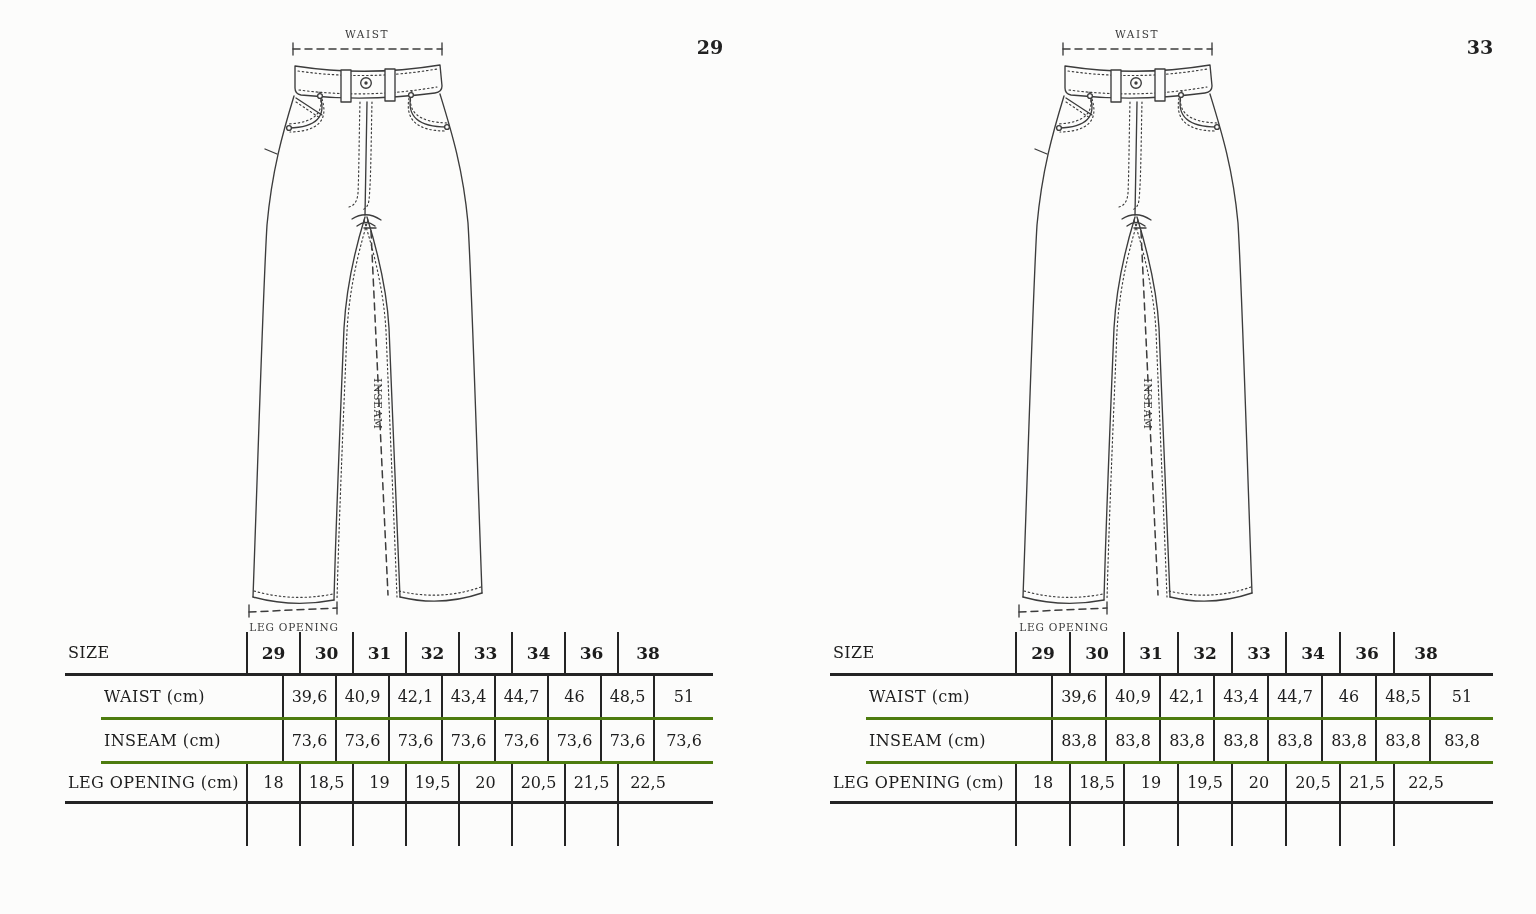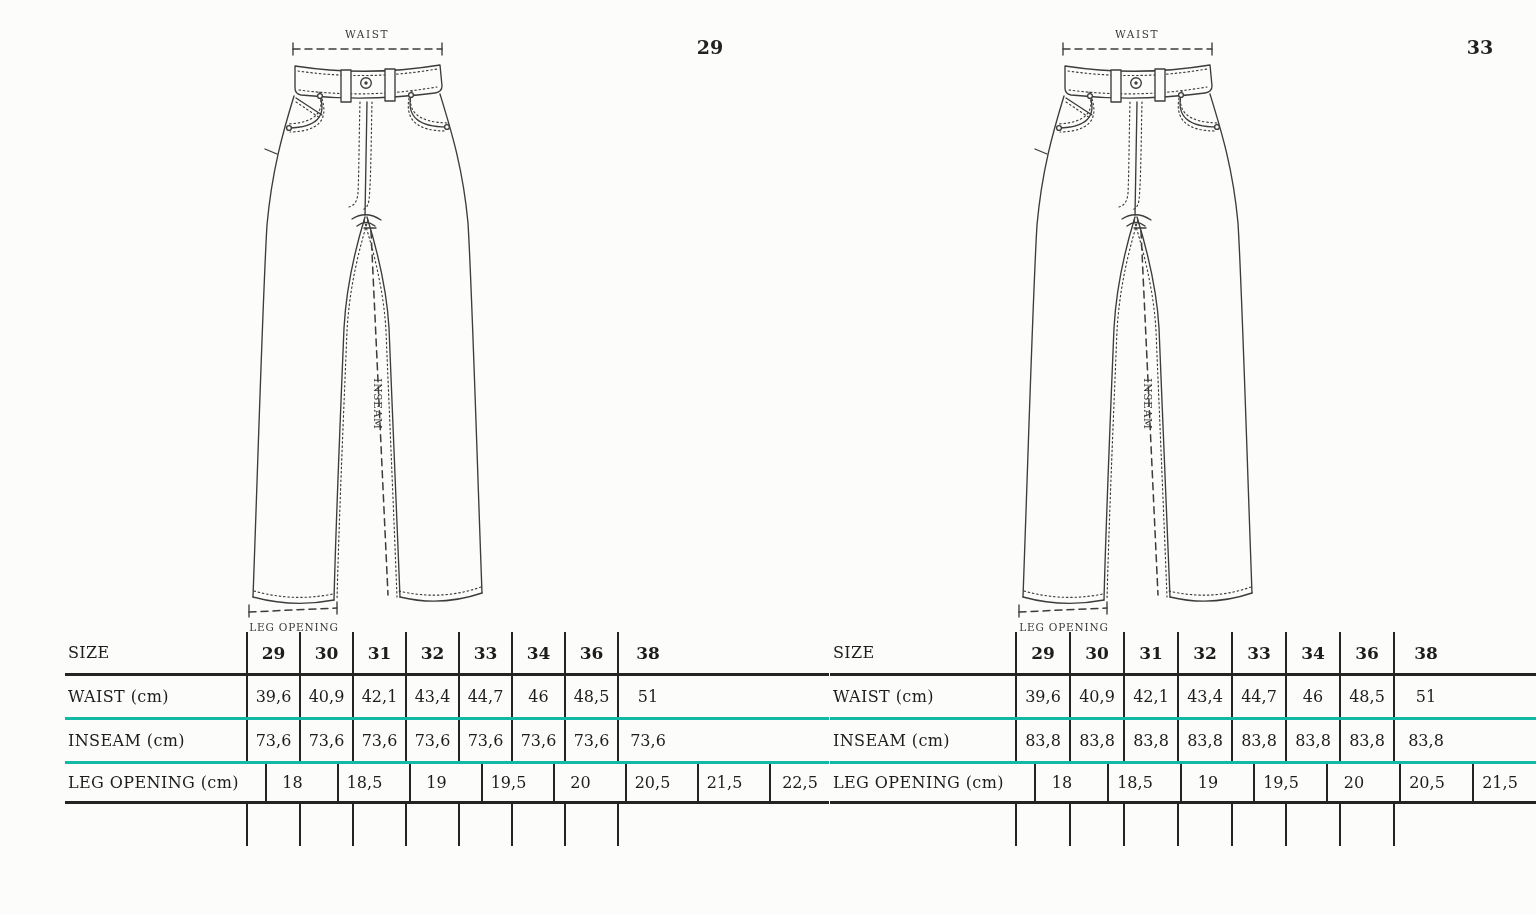--- a/index.html
+++ b/index.html
@@ -18,22 +18,22 @@
 
   
   .inseam-number{position:absolute;top:36px;width:44px;text-align:center;
                  font-size:19px;font-weight:bold;color:#222;}
 
   
   .size-table{position:absolute;top:632px;}
   .trow{display:grid;grid-template-columns:var(--lw) repeat(7, var(--cw)) var(--cwl);
         box-sizing:border-box;}
   .trow.hdr   {height:44px;border-bottom:3px solid #242424;}
-  .trow.data  {height:44px;border-bottom:3px solid #14b8a6;}
-  .trow.data3 {height:40px;border-bottom:3px solid #242424;gap:19px;}
+  .trow.data  {height:44px;border-bottom:3px solid #4d7c0f;margin-left:36px;}
+  .trow.data3 {height:40px;border-bottom:3px solid #242424;}
   .trow.phantom{height:42px;}
   .cell{display:flex;align-items:center;justify-content:center;font-size:16px;box-sizing:border-box;}
   .cell.lbl{justify-content:flex-start;padding-left:3px;letter-spacing:0.4px;}
   .cell.val{border-left:2px solid #242424;}
   .trow.hdr .cell.val{font-weight:bold;font-size:17px;}
 </style>
 </head>
 <body>
 
 <div id="canvas">

